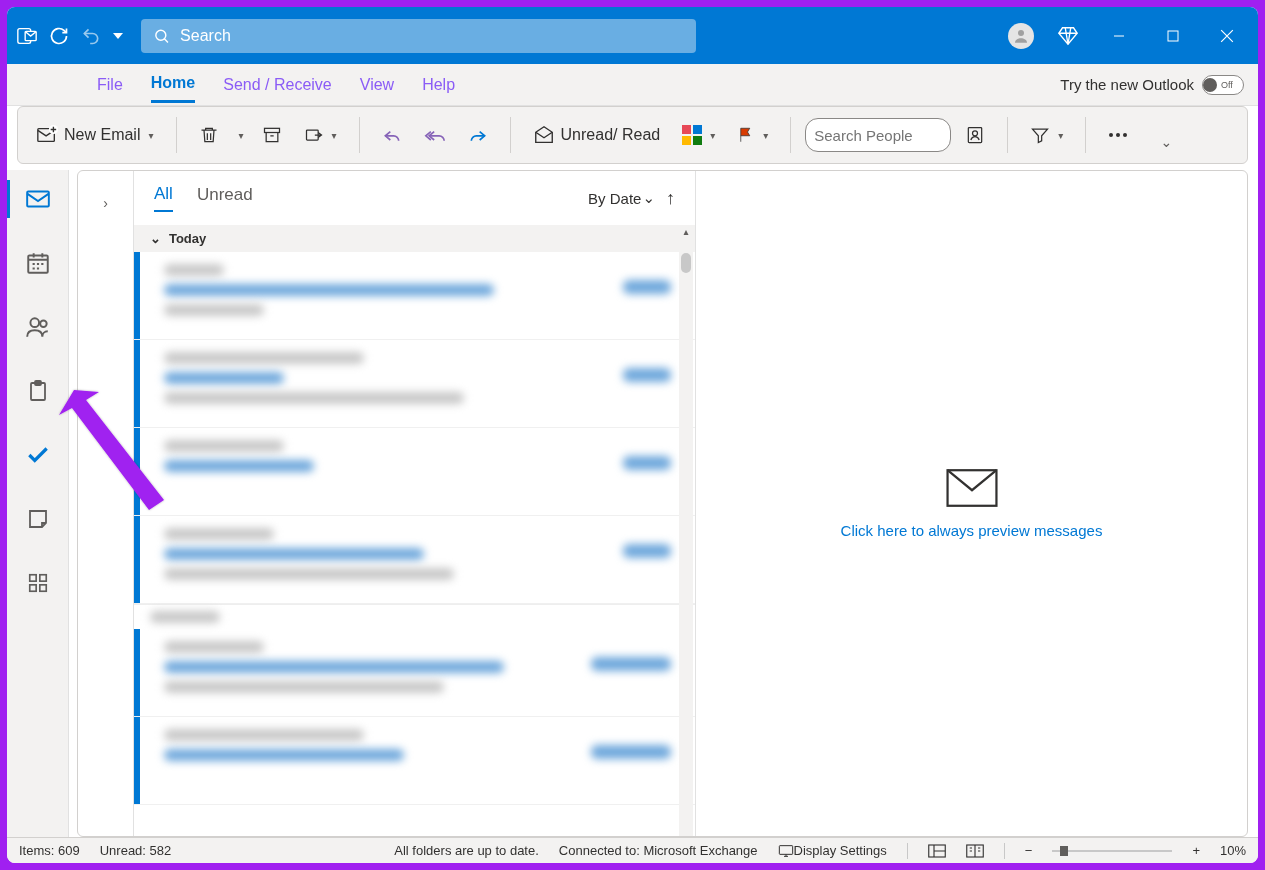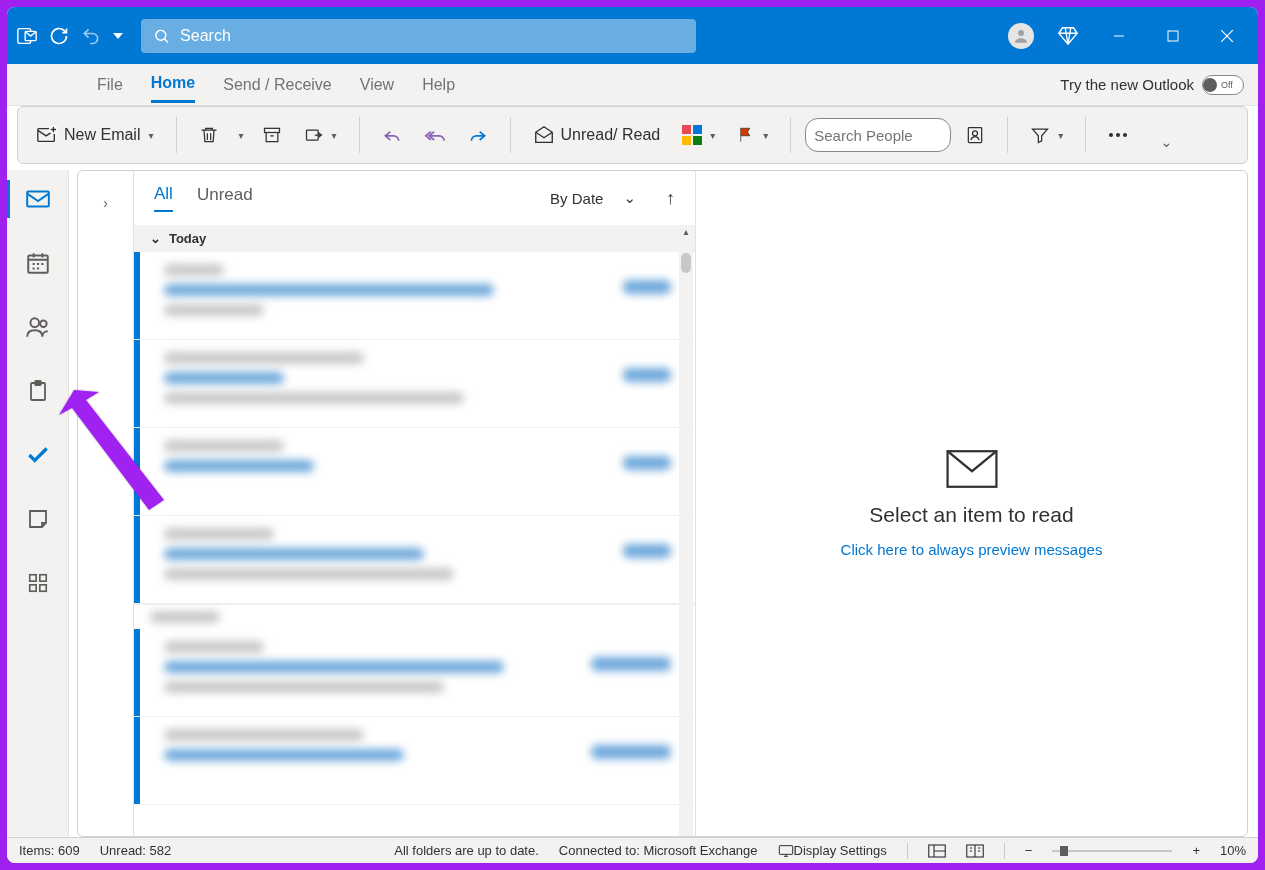--- a/index.html
+++ b/index.html
@@ -7,41 +7,41 @@
 .frame { position:absolute; left:7px; top:7px; width:1251px; height:856px; background:#fff; border-radius:8px; overflow:hidden; display:flex; flex-direction:column; }
 .titlebar { height:57px; background:#0078d4; display:flex; align-items:center; padding:0 8px; gap:8px; }
 .tb-icon { width:24px; height:24px; display:flex; align-items:center; justify-content:center; color:#fff; cursor:pointer; }
 .search-box { flex:0 0 555px; height:34px; background:#69aee3; border-radius:4px; display:flex; align-items:center; padding:0 12px; margin-left:8px; }
 .search-box input { background:transparent; border:none; outline:none; color:#fff; font-size:16px; margin-left:10px; width:100%; }
 .search-box input::placeholder { color:#fff; }
 .tb-spacer { flex:1; }
 .avatar-circle { width:26px; height:26px; border-radius:50%; background:#e5e5e5; display:flex; align-items:center; justify-content:center; }
 .win-btn { width:46px; height:50px; display:flex; align-items:center; justify-content:center; color:#fff; cursor:pointer; }
 .menubar { height:42px; background:#f3f2f1; display:flex; align-items:center; padding-left:90px; gap:28px; border-bottom:1px solid #e1e1e1; }
-.menu-item { font-size:16px; color:#737373; cursor:pointer; padding:8px 0; }
+.menu-item { font-size:16px; color:#8b5cf6; cursor:pointer; padding:8px 0; }
 .menu-item.active { color:#0078d4; border-bottom:3px solid #0078d4; font-weight:600; }
 .try-new { margin-left:auto; margin-right:14px; display:flex; align-items:center; gap:8px; font-size:15px; color:#323130; }
 .toggle-sw { width:42px; height:20px; border:1px solid #8a8886; border-radius:10px; background:#fff; display:flex; align-items:center; padding:0; font-size:9px; color:#605e5c; position:relative; }
 .toggle-knob { width:14px; height:14px; border-radius:50%; background:#605e5c; }
 .ribbon { height:58px; background:#f3f2f1; margin:0 10px; border:1px solid #d2d0ce; border-radius:6px; display:flex; align-items:center; padding:0 10px; gap:6px; }
 .rbtn { height:38px; display:flex; align-items:center; gap:6px; padding:0 8px; border-radius:4px; cursor:pointer; color:#323130; font-size:16px; }
 .rsep { width:1px; height:36px; background:#d2d0ce; margin:0 8px; }
 .chev { font-size:10px; color:#605e5c; margin-left:2px; }
 .search-people { height:34px; width:146px; border:1px solid #8a8886; border-radius:13px; background:#fff; padding:0 8px; font-size:15px; outline:none; }
 .body-row { flex:1; display:flex; overflow:hidden; margin-top:6px; }
 .leftbar { width:62px; background:#f3f2f1; border-right:1px solid #e1e1e1; display:flex; flex-direction:column; align-items:center; padding-top:14px; gap:34px; }
 .lb-item { width:30px; height:30px; display:flex; align-items:center; justify-content:center; cursor:pointer; position:relative; }
 .lb-item.active::before { content:''; position:absolute; left:-16px; top:-4px; width:3px; height:38px; background:#0078d4; }
 .content { flex:1; display:flex; background:#fff; margin:0 10px 0 8px; border:1px solid #d2d0ce; border-radius:6px; overflow:hidden; }
 .folder-pane { width:56px; border-right:1px solid #e1e1e1; display:flex; justify-content:center; padding-top:24px; }
 .mail-list { width:562px; border-right:1px solid #e1e1e1; display:flex; flex-direction:column; position:relative; }
 .ml-header { height:54px; display:flex; align-items:center; padding:0 20px; gap:24px; }
 .ml-tab { font-size:17px; color:#605e5c; cursor:pointer; padding-bottom:6px; }
 .ml-tab.active { color:#0078d4; border-bottom:2px solid #0078d4; }
-.ml-sort { margin-left:auto; font-size:15px; color:#323130; display:flex; align-items:center; gap:20px; cursor:pointer; }
+.ml-sort { margin-left:auto; font-size:15px; color:#323130; display:flex; align-items:center; gap:1px; cursor:pointer; }
 .ml-group { background:#f3f2f1; padding:6px 16px; font-size:13px; font-weight:600; color:#323130; display:flex; align-items:center; gap:8px; }
 .ml-items { flex:1; overflow:hidden; position:relative; }
 .ml-item { height:88px; border-bottom:1px solid #f0f0f0; position:relative; padding:12px 20px 12px 30px; }
 .ml-item.unread::before { content:''; position:absolute; left:0; top:0; width:6px; height:100%; background:#0078d4; }
 .blur-line { height:12px; border-radius:6px; background:#c8c8c8; margin-bottom:8px; filter:blur(4px); }
 .blur-blue { background:#6fa8dc; }
 .blur-time { position:absolute; right:24px; top:28px; width:48px; height:14px; background:#6fa8dc; filter:blur(4px); border-radius:6px; }
 .scroll-track { position:absolute; right:2px; top:55px; width:14px; bottom:0; background:#f3f2f1; }
 .scroll-thumb { width:10px; height:20px; background:#c8c8c8; border-radius:5px; margin:16px auto 0; }
 .scroll-arr { text-align:center; font-size:10px; color:#605e5c; }
@@ -356,21 +356,20 @@
           <div class="scroll-arr">▴</div>
           <div class="scroll-thumb"></div>
         </div>
       </div>
 
       <div class="reading">
         <svg width="56" height="40" viewBox="0 0 24 18" fill="none" stroke="#323130" stroke-width="1">
             <rect x="1" y="1" width="22" height="16"></rect>
             <path d="M1 1l11 9L23 1"></path>
           </svg>
-        <div class="reading-title">Select an item to read</div>
         <div class="reading-link">Click here to always preview messages</div>
       </div>
     </div>
   </div>
 
   <div class="statusbar">
     <span>Items: 609</span>
     <span>Unread: 582</span>
     <span style="margin-left:auto">All folders are up to date.</span>
     <span>Connected to: Microsoft Exchange</span>

